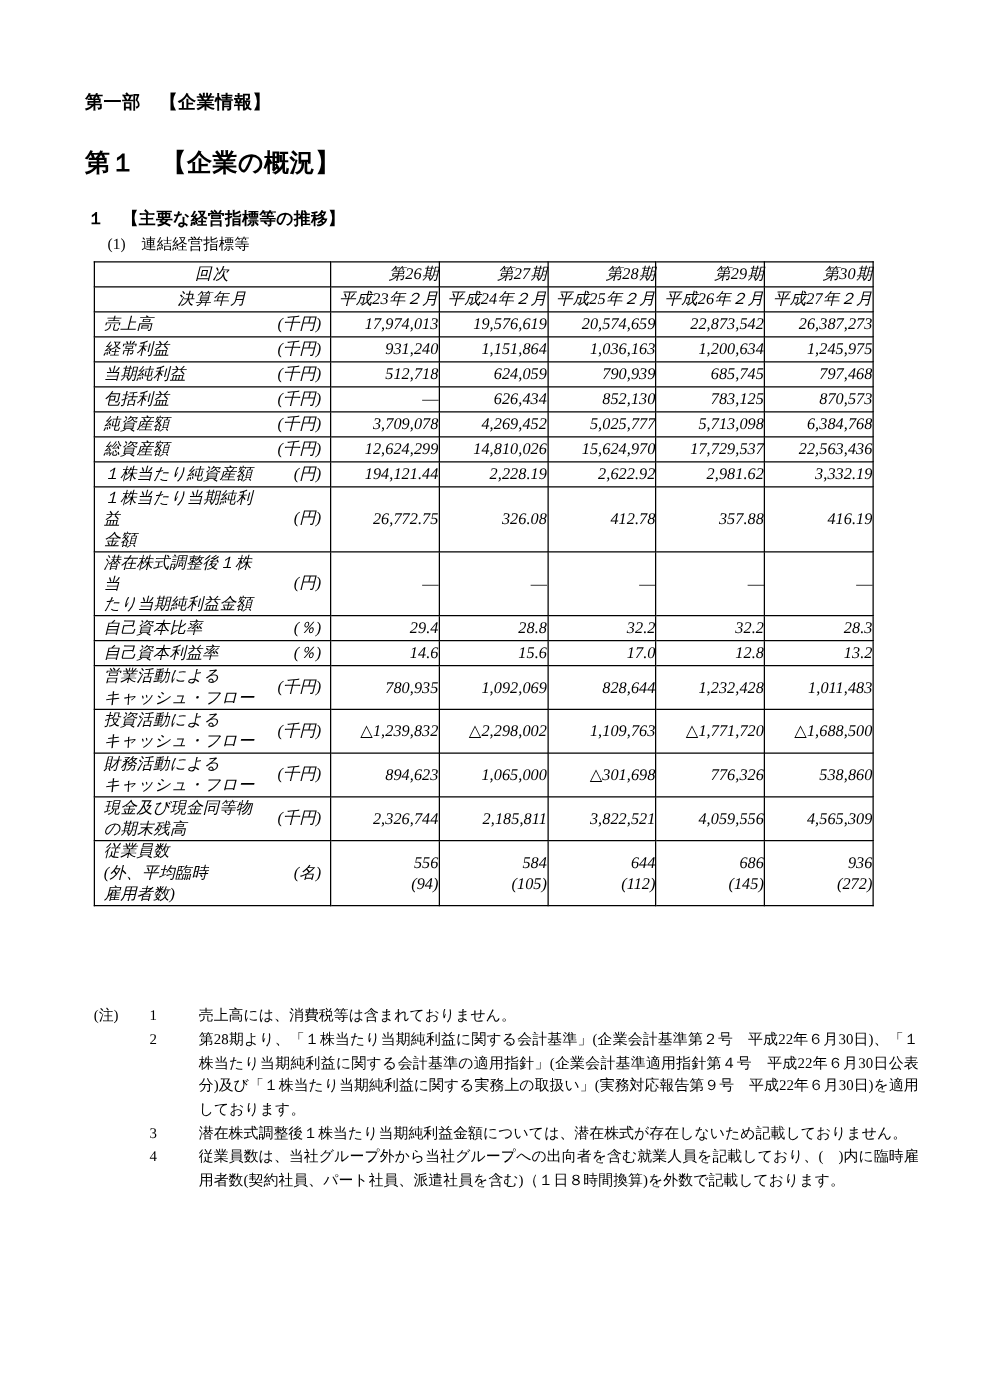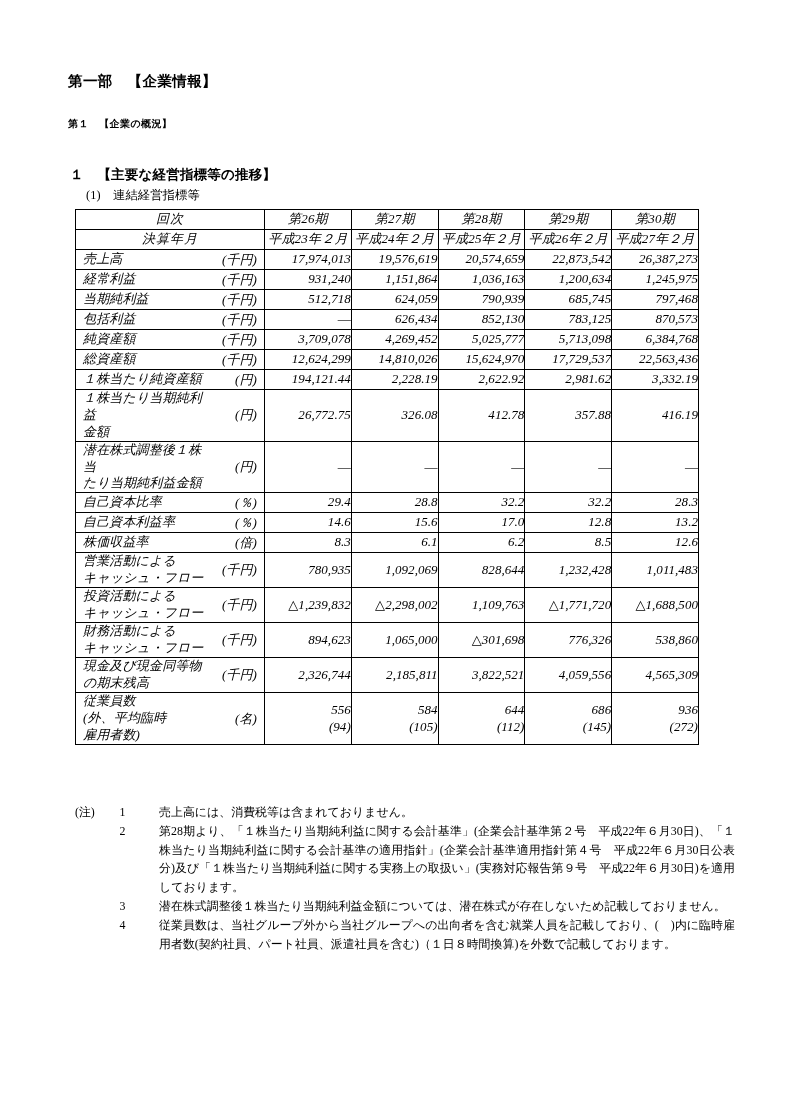--- a/index.html
+++ b/index.html
@@ -31,21 +31,21 @@
     top: 72px;
     font-size: 14.5px;
     font-weight: bold;
     letter-spacing: 0.4px;
     white-space: pre;
   }
   .h-sec {
     position: absolute;
     left: 68px;
     top: 117px;
-    font-size: 10px;
+    font-size: 20px;
     font-weight: bold;
     letter-spacing: 0.4px;
     white-space: pre;
   }
   .h-item {
     position: absolute;
     left: 70px;
     top: 166px;
     font-size: 13.5px;
     font-weight: bold;
@@ -114,21 +114,21 @@
   
   td.num {
     width: 85.8px;
     text-align: right;
     padding: 4px 8px 4px 4px;
     white-space: pre-line;
     letter-spacing: 0.05px;
   }
   td.hcell {
     width: 85.8px;
-    text-align: center;
+    text-align: right;
     padding: 4px 2px;
     letter-spacing: 0.2px;
   }
   tr.tall td { height: 34px; }
   tr.tall3 td { height: 48px; }
 
   
   .notes {
     position: absolute;
     left: 75px;
@@ -284,28 +284,20 @@
             <td class="num">32.2</td>
             <td class="num">28.3</td>
           </tr>
           <tr class="">
             <td class="lbl"><span class="ltext">自己資本利益率</span><span class="unit">(％)</span></td>
             <td class="num">14.6</td>
             <td class="num">15.6</td>
             <td class="num">17.0</td>
             <td class="num">12.8</td>
             <td class="num">13.2</td>
-          </tr>
-          <tr class="">
-            <td class="lbl"><span class="ltext">株価収益率</span><span class="unit">(倍)</span></td>
-            <td class="num">8.3</td>
-            <td class="num">6.1</td>
-            <td class="num">6.2</td>
-            <td class="num">8.5</td>
-            <td class="num">12.6</td>
           </tr>
           <tr class="tall">
             <td class="lbl"><span class="ltext">営業活動による
 キャッシュ・フロー</span><span class="unit">(千円)</span></td>
             <td class="num">780,935</td>
             <td class="num">1,092,069</td>
             <td class="num">828,644</td>
             <td class="num">1,232,428</td>
             <td class="num">1,011,483</td>
           </tr>

